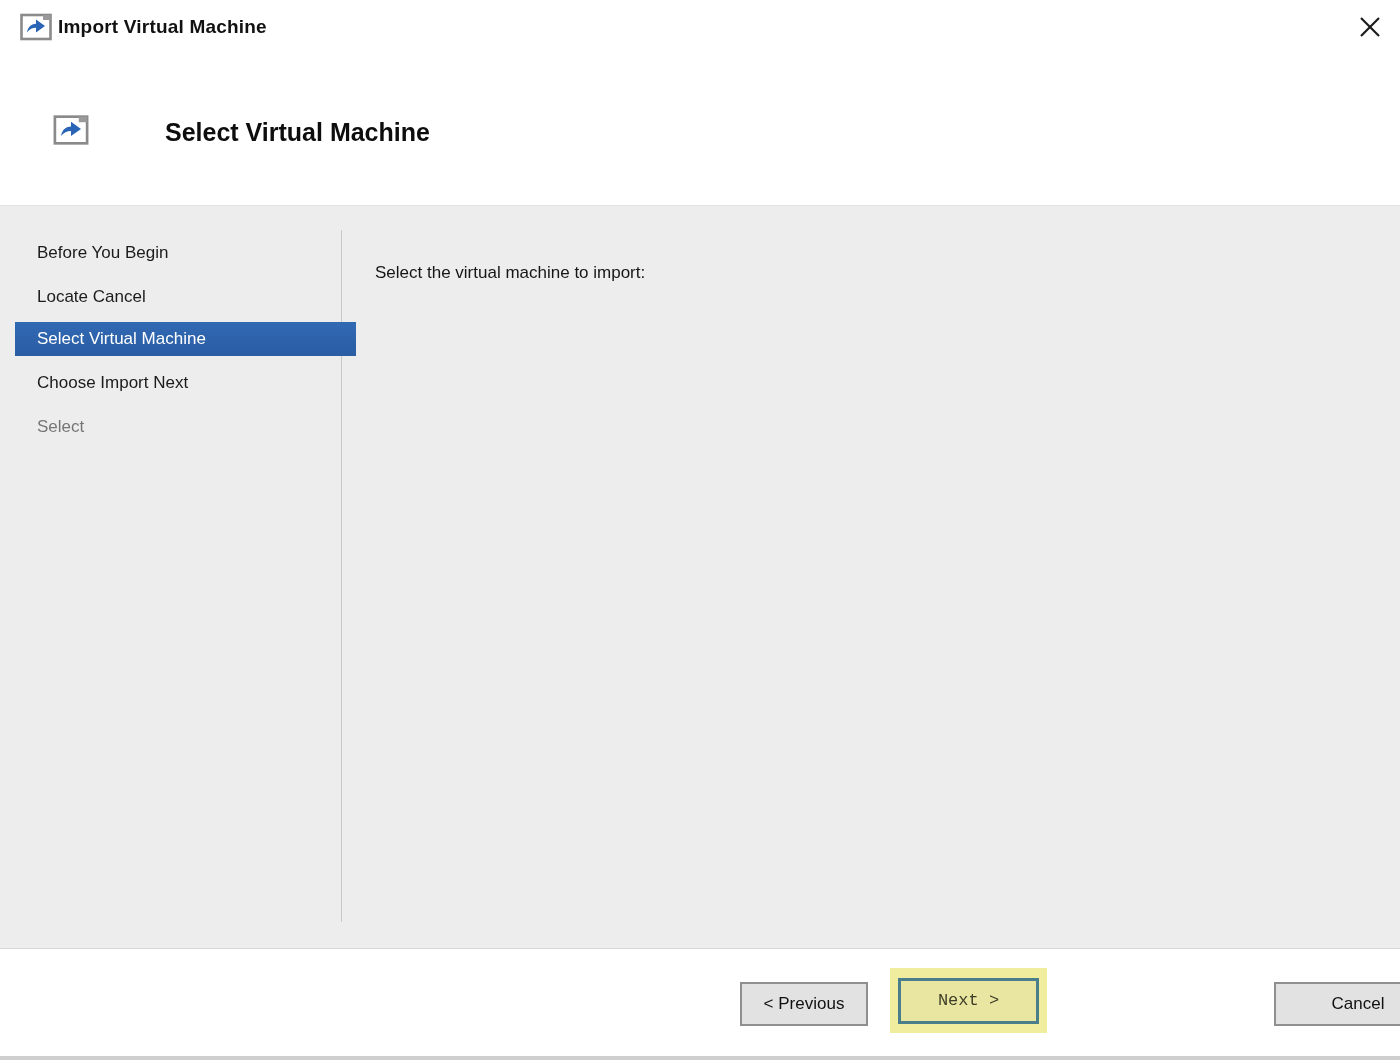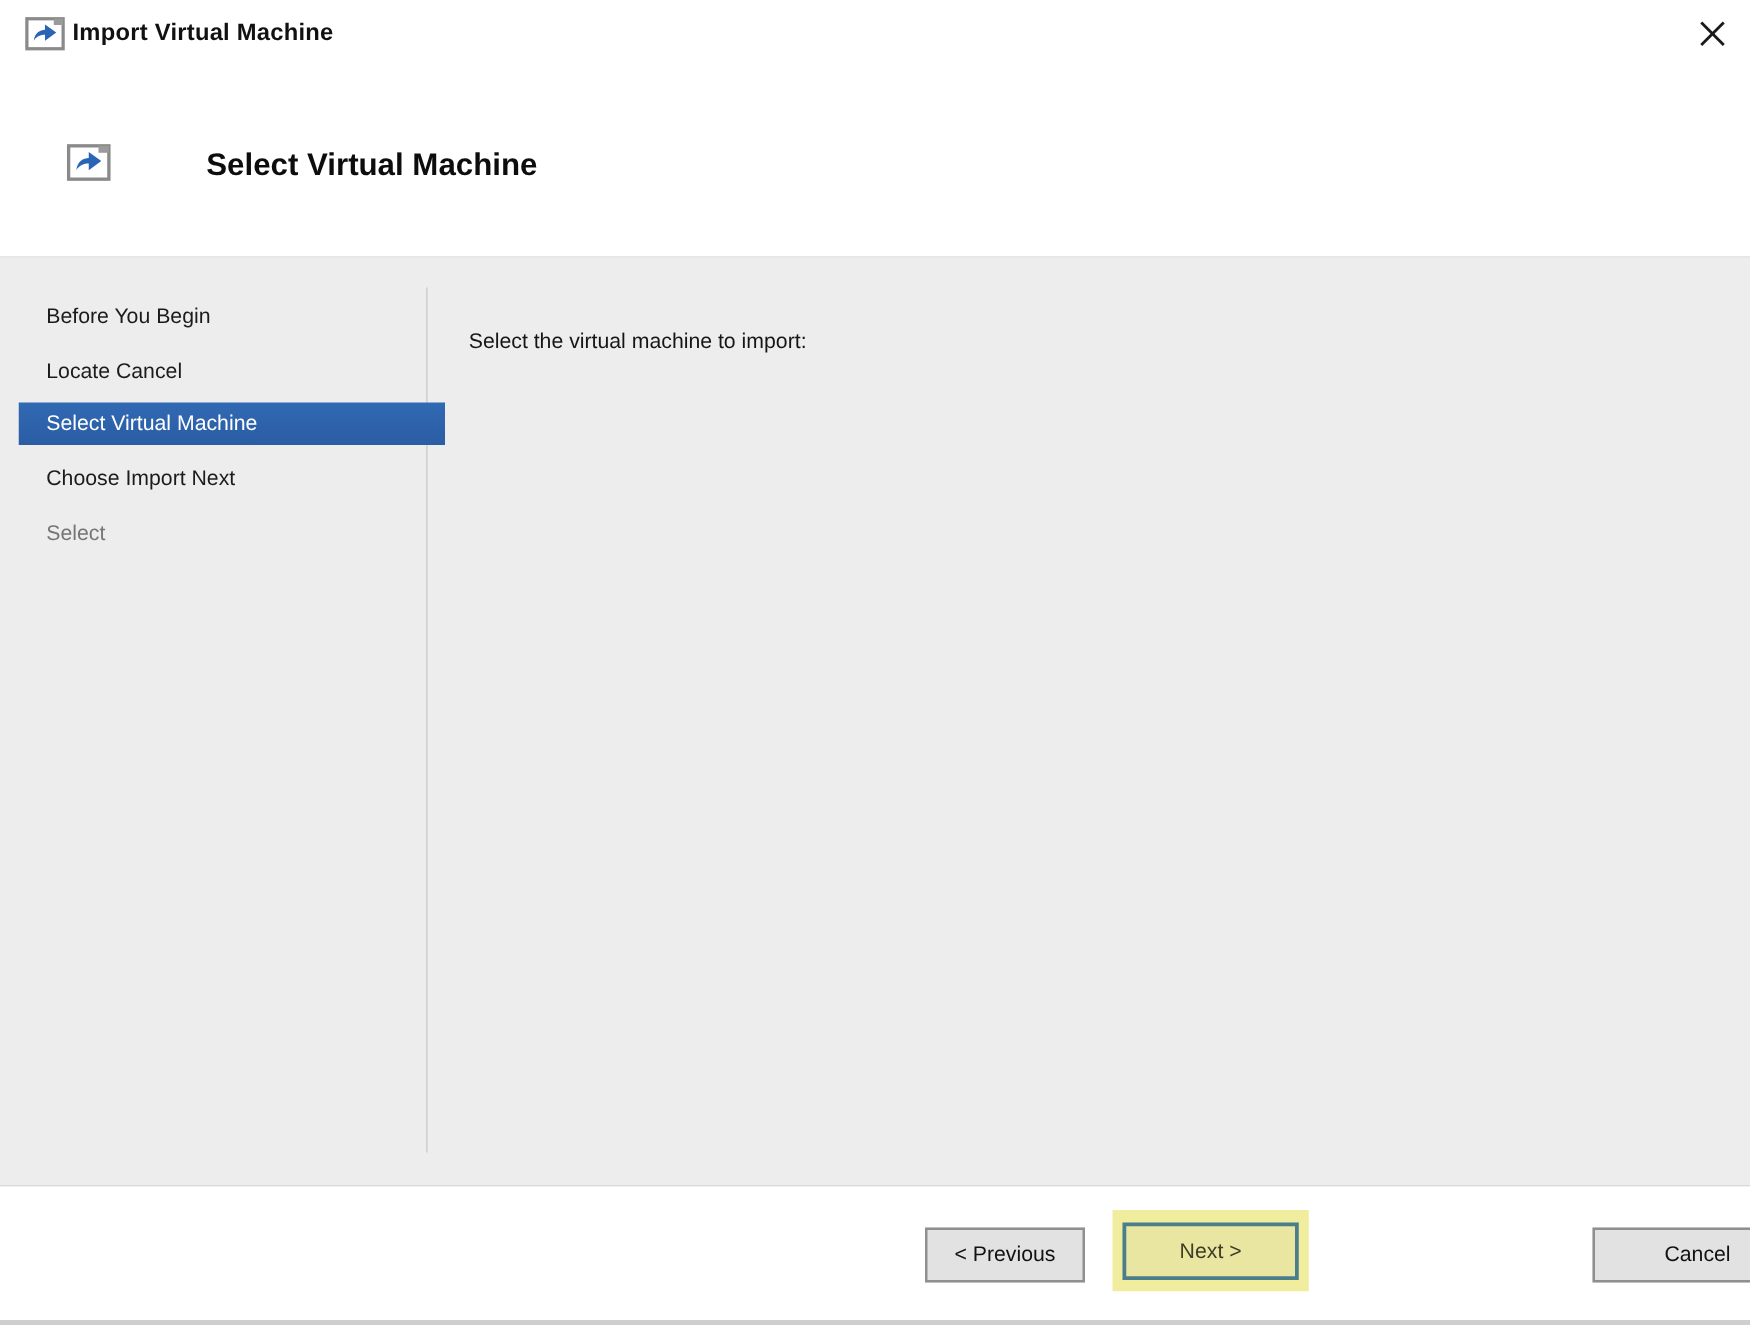--- a/index.html
+++ b/index.html
@@ -100,21 +100,21 @@
   .btn-finish  { left: 1058px; width: 147px; background: #cfcfcf; border: 2px solid #c2c2c2; color: #9b9b9b; cursor: default; }
   .btn-cancel  { left: 1274px; width: 168px; }
   .next-highlight {
     position: absolute; left: 890px; top: 968px; width: 157px; height: 65px;
     background: #f0ed9f;
     display: flex; align-items: center; justify-content: center;
   }
   .btn-next {
     width: 141px; height: 46px;
     background: #e9e6a1; border: 3px solid #4a7e8a;
-    font-family: Liberation Sans, sans-serif;
+    font-family: Liberation Mono, monospace;
     font-size: 17px; color: #3d3d28; box-sizing: border-box; cursor: pointer;
   }
   .bottom-edge {
     position: absolute; left: 0; top: 1056px; width: 1400px; height: 4px;
     background: #cfcfcf;
   }
 </style>
 </head>
 <body>
 

